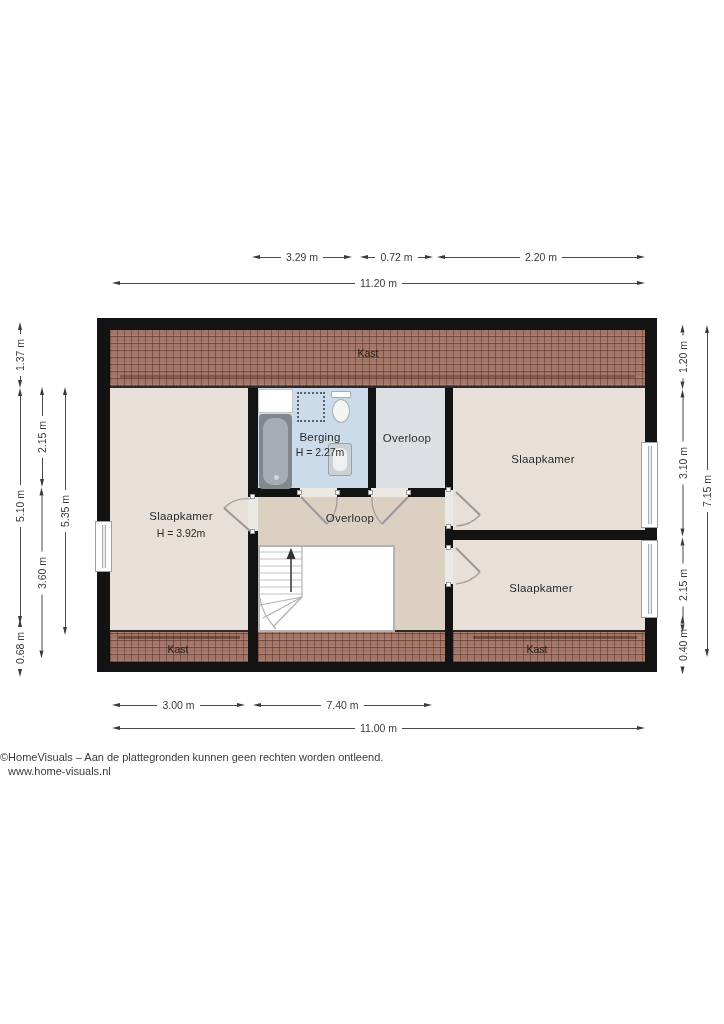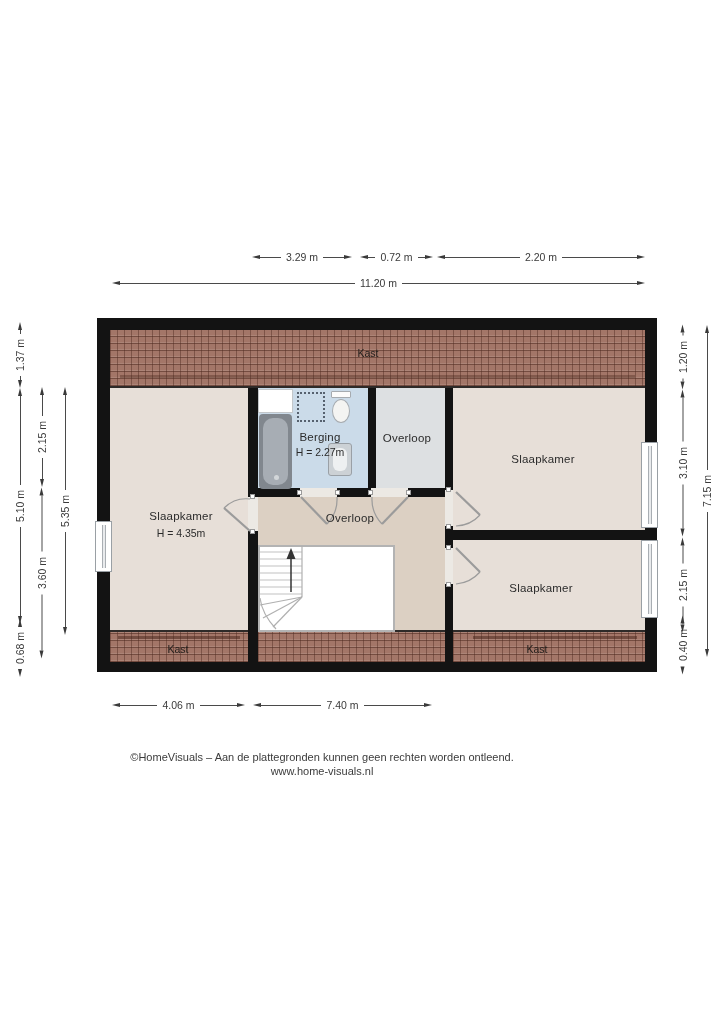--- a/index.html
+++ b/index.html
@@ -47,21 +47,21 @@
   .tub{position:absolute;background:#81878e;border-radius:4px;}
   .tub .inner{position:absolute;left:4px;top:4px;right:4px;bottom:4px;background:#a7adb4;border-radius:10px;}
   .tub .drain{position:absolute;left:50%;bottom:9px;width:5px;height:5px;margin-left:-2px;border-radius:50%;background:#d2d6d9;}
   .whitebox{position:absolute;background:#fff;border:1px solid #c3c7ca;box-sizing:border-box;}
   .shower{position:absolute;border:2px dotted #56616e;box-sizing:border-box;}
   .wc-tank{position:absolute;background:#fbfbfb;border:1px solid #a6abb0;box-sizing:border-box;border-radius:1px;}
   .wc-bowl{position:absolute;background:#f4f4f2;border:1px solid #a6abb0;box-sizing:border-box;border-radius:50%;}
   .sink{position:absolute;background:#ccd1d5;border:1px solid #9aa0a6;box-sizing:border-box;border-radius:3px;}
   .sink .basin{position:absolute;left:4px;top:4px;right:4px;bottom:4px;background:#eef0f1;border-radius:6px;}
 
-  .footer{position:absolute;left:0;width:644px;text-align:center;font-size:11px;color:#3b3b3b;}
+  .footer{position:absolute;left:0;width:644px;font-size:11px;color:#3b3b3b;}
 </style>
 </head>
 <body>
 
 <div class="canvas">
 
   <div class="dim" style="left:252px;top:250px;width:100px;">
     <span class="ah l"></span>
       <span class="ln"></span>
     <span class="lab">3.29 m</span>
@@ -266,41 +266,48 @@
     </div>
   <div class="win" style="left:641px;top:442px;width:17px;height:86px;">
       <div class="glass"></div>
     </div>
   <div class="win" style="left:641px;top:540px;width:17px;height:78px;">
       <div class="glass"></div>
     </div>
 
   <div class="kastlabel" style="left:368px;top:353px;">Kast</div>
   <div class="roomlabel" style="left:181px;top:516px;">Slaapkamer</div>
-  <div class="sublabel" style="left:181px;top:533px;">H = 4.35m</div>
+  <div class="sublabel" style="left:181px;top:533px;">H = 3.92m</div>
   <div class="roomlabel" style="left:320px;top:437px;">Berging</div>
   <div class="sublabel" style="left:320px;top:452px;">H = 2.27m</div>
   <div class="roomlabel" style="left:407px;top:438px;">Overloop</div>
   <div class="roomlabel" style="left:350px;top:518px;">Overloop</div>
   <div class="roomlabel" style="left:543px;top:459px;">Slaapkamer</div>
   <div class="roomlabel" style="left:541px;top:588px;">Slaapkamer</div>
   <div class="kastlabel" style="left:178px;top:649px;">Kast</div>
   <div class="kastlabel" style="left:537px;top:649px;">Kast</div>
 
   <div class="dim" style="left:112px;top:698px;width:133px;">
     <span class="ah l"></span>
       <span class="ln"></span>
-    <span class="lab">4.06 m</span>
+    <span class="lab">3.00 m</span>
     <span class="ln"></span>
       <span class="ah r"></span>
   </div>
   <div class="dim" style="left:253px;top:698px;width:179px;">
     <span class="ah l"></span>
       <span class="ln"></span>
     <span class="lab">7.40 m</span>
     <span class="ln"></span>
       <span class="ah r"></span>
   </div>
+  <div class="dim" style="left:112px;top:721px;width:533px;">
+    <span class="ah l"></span>
+      <span class="ln"></span>
+    <span class="lab">11.00 m</span>
+    <span class="ln"></span>
+      <span class="ah r"></span>
+  </div>
 
   <div class="footer" style="top:751px;">©HomeVisuals – Aan de plattegronden kunnen geen rechten worden ontleend.</div>
-  <div class="footer" style="top:765px;">www.home-visuals.nl</div>
+  <div class="footer" style="top:765px;margin-left:8px;">www.home-visuals.nl</div>
 
 </div>
 
 </body></html>

